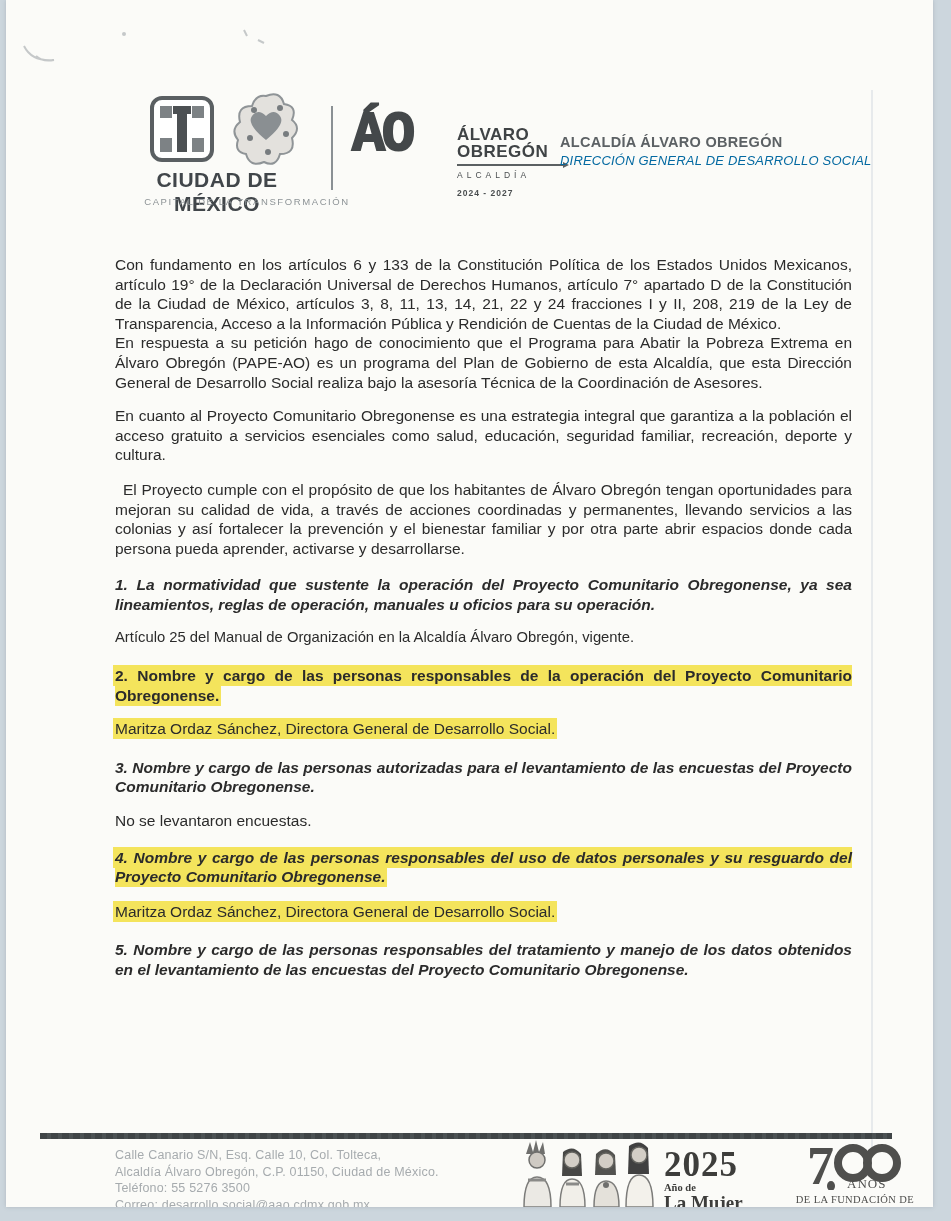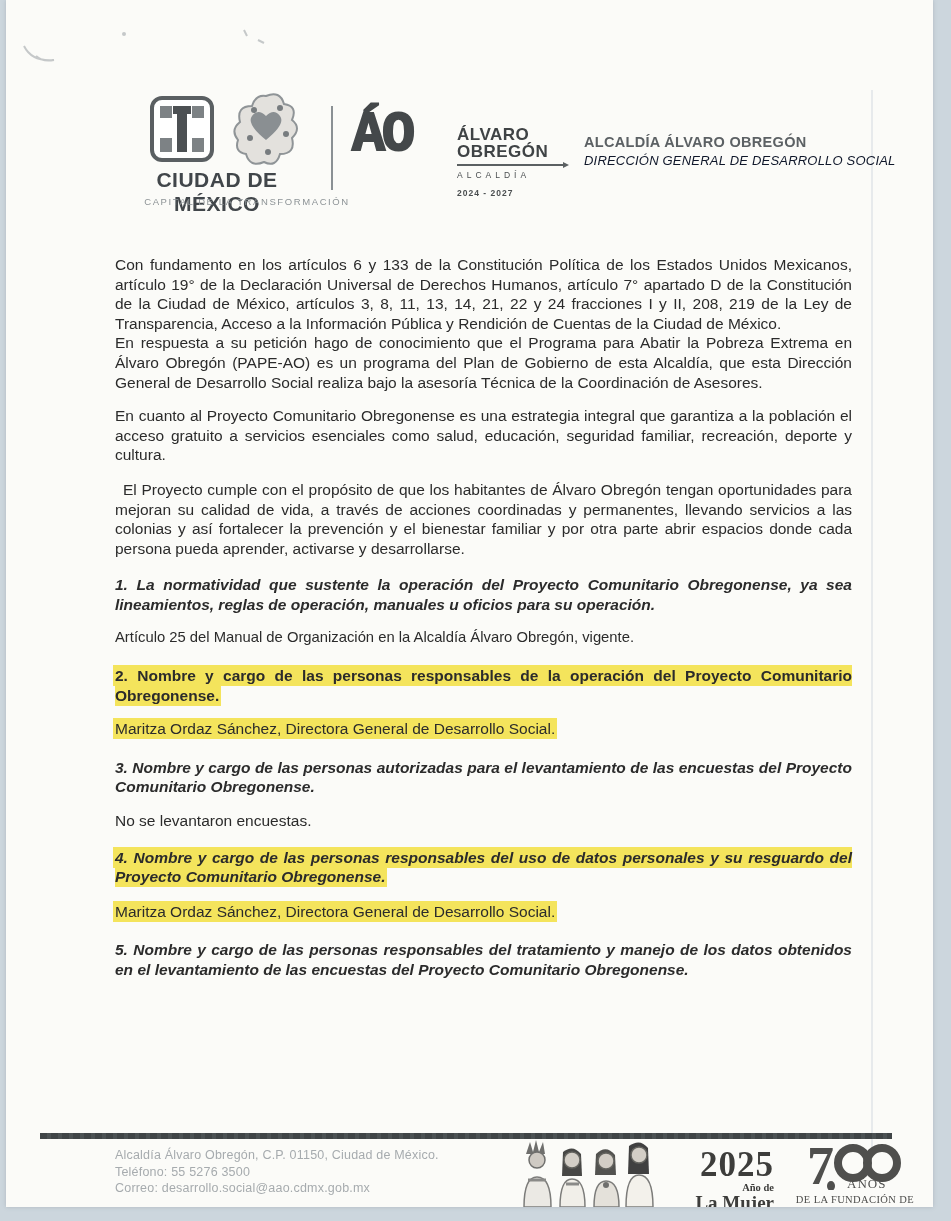--- a/index.html
+++ b/index.html
@@ -29,23 +29,23 @@
   .ao-monogram{position:absolute;left:346px;top:104px;
     font-family:Liberation Mono, monospace;font-weight:bold;font-size:55px;
     letter-spacing:-3px;color:#44484a;-webkit-text-stroke:2px #44484a;}
   .ao-nameblock{position:absolute;left:451px;top:126px;width:120px;}
   .ao-name{font-size:17px;font-weight:bold;letter-spacing:.5px;color:#3f4345;line-height:17px;}
   .ao-rule{position:relative;width:108px;height:2px;background:#5b6062;margin:4px 0 4px 0;}
   .ao-rule:after{content:"";position:absolute;right:-4px;top:-2px;border-left:6px solid #5b6062;
     border-top:3px solid transparent;border-bottom:3px solid transparent;}
   .ao-sub{font-size:8.5px;letter-spacing:4px;color:#4a4e50;}
   .ao-term{font-size:8.5px;font-weight:bold;letter-spacing:1px;color:#4a4e50;margin-top:8px;}
-  .office-block{position:absolute;left:578px;top:134px;width:330px;}
+  .office-block{position:absolute;left:554px;top:134px;width:330px;}
   .office-name{font-size:14.5px;font-weight:bold;letter-spacing:.3px;color:#5c6164;}
-  .office-dept{font-size:13px;font-style:italic;color:#0f172a;margin-top:3px;letter-spacing:.2px;}
+  .office-dept{font-size:13px;font-style:italic;color:#0369a1;margin-top:3px;letter-spacing:.2px;}
 
   
   .content{
     position:absolute;left:109px;top:255px;width:737px;
     text-align:justify;font-size:15.5px;line-height:19.6px;color:#2b2b2b;
   }
   .content p{margin:0;}
   .p2{margin-bottom:14px !important;}
   .p3{margin-bottom:15px !important;}
   .p4{margin-bottom:15px !important;}
@@ -61,21 +61,21 @@
   .q4{margin-bottom:15px !important;}
   .a4{margin-bottom:19px !important;}
   .hl{background:#f4e45c;box-shadow:0 0 0 2px #f4e45c;}
 
   
   .footer-bar{position:absolute;left:34px;top:1133px;width:852px;height:6px;
     background:repeating-linear-gradient(90deg,#3f4446 0 7px,#4b5153 7px 11px);}
   .address{position:absolute;left:109px;top:1147px;font-size:12.5px;line-height:16.5px;
     color:#a6abae;letter-spacing:.2px;}
   .women-svg{position:absolute;left:510px;top:1138px;}
-  .year-block{position:absolute;left:658px;top:1148px;width:110px;text-align:right;
+  .year-block{position:absolute;left:658px;top:1148px;width:110px;text-align:left;
     font-family:"Liberation Serif", serif;color:#3d3d3b;}
   .year-big{font-size:35px;font-weight:bold;letter-spacing:1px;line-height:34px;}
   .year-sub1{font-size:10.5px;font-weight:bold;line-height:11px;}
   .year-sub2{font-size:19px;font-weight:bold;line-height:20px;}
   .anniv-block{position:absolute;left:784px;top:1138px;width:130px;text-align:center;
     font-family:"Liberation Serif", serif;color:#4c4c4a;}
   .anniv-lines{font-size:10.5px;line-height:12px;letter-spacing:.4px;text-align:center;}
   .anniv-tenoch{font-size:13px;font-weight:bold;letter-spacing:1px;}
 </style>
 </head>
@@ -147,20 +147,21 @@
 
     <p class="q q4"><span class="hl">4. Nombre y cargo de las personas responsables del uso de datos personales y su resguardo del Proyecto Comunitario Obregonense.</span></p>
     <p class="a4"><span class="hl">Maritza Ordaz Sánchez, Directora General de Desarrollo Social.</span></p>
 
     <p class="q q5">5. Nombre y cargo de las personas responsables del tratamiento y manejo de los datos obtenidos en el levantamiento de las encuestas del Proyecto Comunitario Obregonense.</p>
   </div>
 
   <div class="footer-bar"></div>
 
   <div class="address">
+    <div>Calle Canario S/N, Esq. Calle 10, Col. Tolteca,</div>
     <div>Alcaldía Álvaro Obregón, C.P. 01150, Ciudad de México.</div>
     <div>Teléfono: 55 5276 3500</div>
     <div>Correo: desarrollo.social@aao.cdmx.gob.mx</div>
   </div>
 
   <svg class="women-svg" width="150" height="69" viewBox="0 0 150 69">
 
     <path d="M10 16 l4 -12 3 10 3 -12 3 12 4 -10 2 12z" fill="#6f6f6d"></path>
     <circle cx="21" cy="22" r="8" fill="#cfcac3" stroke="#6f6f6d" stroke-width="1.5"></circle>
     <path d="M8 69 q0 -30 13 -30 q14 0 14 30z" fill="#ebe9e4" stroke="#7c7c7a" stroke-width="1.5"></path>

